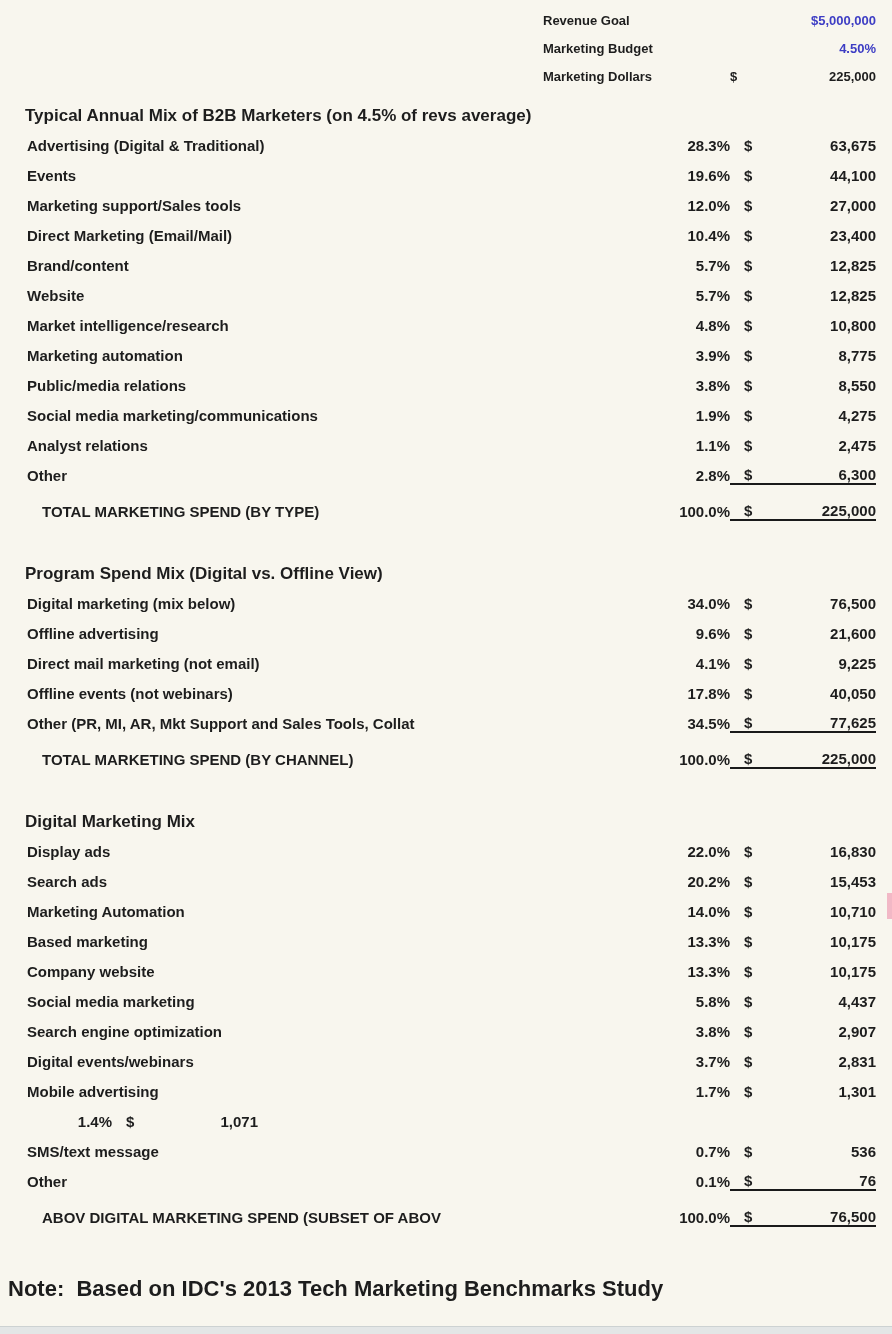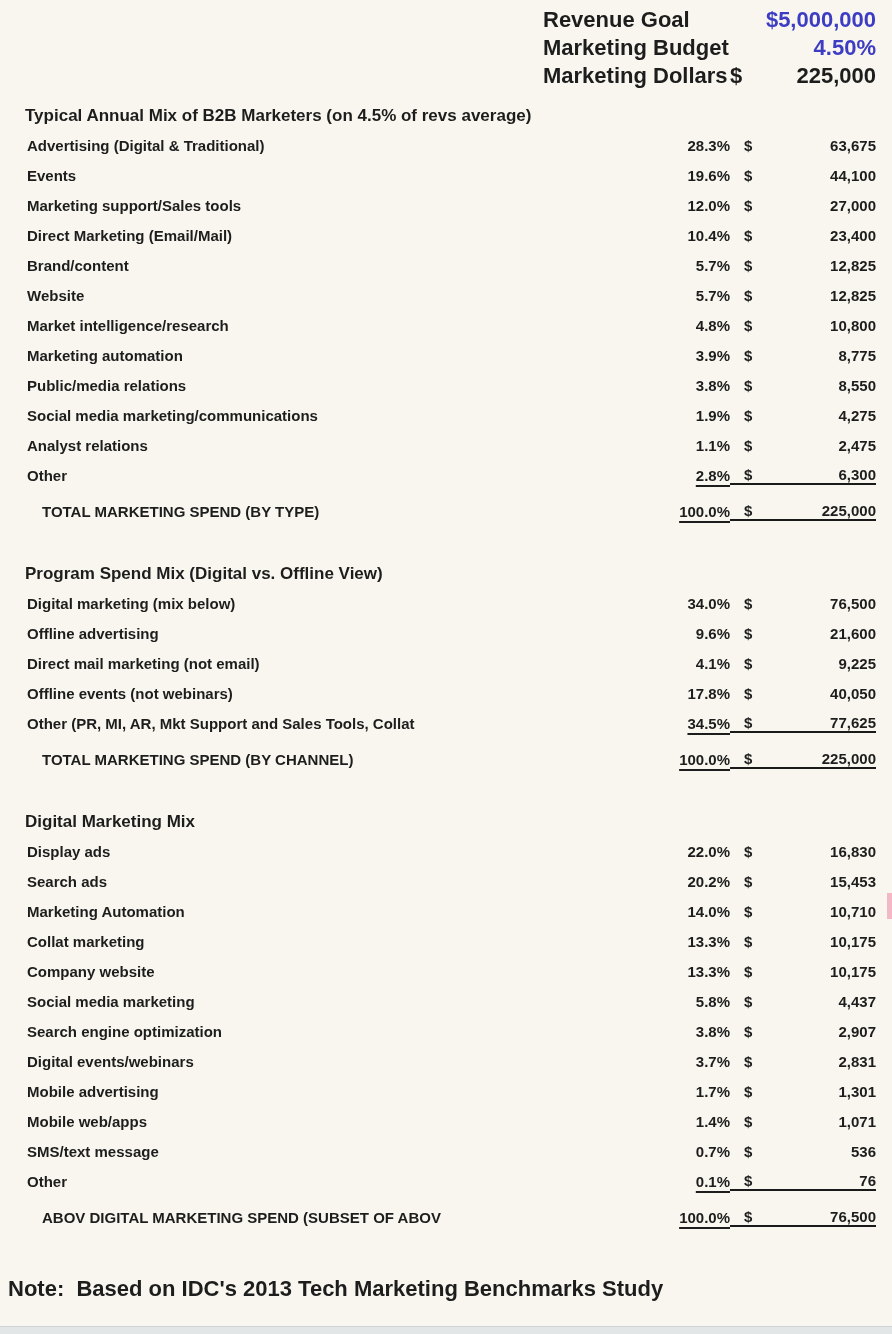--- a/index.html
+++ b/index.html
@@ -9,21 +9,21 @@
     width:892px; height:1334px; overflow:hidden;
     background:#f8f6ee;
     font-family:"Liberation Sans", sans-serif;
     font-weight:bold;
     color:#1d1d1d;
     position:relative;
   }
   .sheet { padding:6px 16px 0 0; }
 
   
-  .hrow { display:flex; height:28px; align-items:center; font-size:22px; }
+  .hrow { display:flex; height:28px; align-items:center; font-size:13px; }
   .hspacer { width:543px; flex:0 0 auto; }
   .hlbl { flex:1; }
   .hmoney { width:146px; display:flex; flex:0 0 auto; }
   .hcur { width:30px; }
   .hval { width:116px; text-align:right; }
   .hval-wide { width:146px; text-align:right; }
   .blue { color:var(--accent); }
 
   
   section { margin:0; }
@@ -33,21 +33,20 @@
   .gap-section { margin-top:32px; }
 
   .row { display:flex; height:30px; align-items:center; font-size:15px; }
   .lbl { flex:1; padding-left:27px; }
   .pct { width:112px; text-align:right; flex:0 0 auto; }
   .money { width:146px; display:flex; flex:0 0 auto; }
   .cur { width:30px; padding-left:14px; }
   .amt { width:116px; text-align:right; }
 
   .last-row .pct, .total-row .pct {
-    text-decoration:underline;
     text-underline-offset:4px;
     text-decoration-thickness:2px;
   }
   .last-row .money, .total-row .money { border-bottom:2px solid #1a1a1a; }
   .total-row { height:34px; margin-top:4px; }
   .total-row .lbl { padding-left:42px; }
   .total-row .money { border-bottom:2px solid #1a1a1a; }
 
   
   .note { margin-top:42px; padding-left:8px; font-size:22px; white-space:pre-wrap; }
@@ -275,21 +274,21 @@
   </div>
         <div class="row item-row">
     <span class="lbl">Marketing Automation</span>
     <span class="pct">14.0%</span>
     <span class="money">
       <span class="cur">$</span>
       <span class="amt">10,710</span>
     </span>
   </div>
         <div class="row item-row">
-    <span class="lbl">Collat marketing</span>
+    <span class="lbl">Based marketing</span>
     <span class="pct">13.3%</span>
     <span class="money">
       <span class="cur">$</span>
       <span class="amt">10,175</span>
     </span>
   </div>
         <div class="row item-row">
     <span class="lbl">Company website</span>
     <span class="pct">13.3%</span>
     <span class="money">
@@ -323,21 +322,20 @@
   </div>
         <div class="row item-row">
     <span class="lbl">Mobile advertising</span>
     <span class="pct">1.7%</span>
     <span class="money">
       <span class="cur">$</span>
       <span class="amt">1,301</span>
     </span>
   </div>
         <div class="row item-row">
-    <span class="lbl">Mobile web/apps</span>
     <span class="pct">1.4%</span>
     <span class="money">
       <span class="cur">$</span>
       <span class="amt">1,071</span>
     </span>
   </div>
         <div class="row item-row">
     <span class="lbl">SMS/text message</span>
     <span class="pct">0.7%</span>
     <span class="money">

